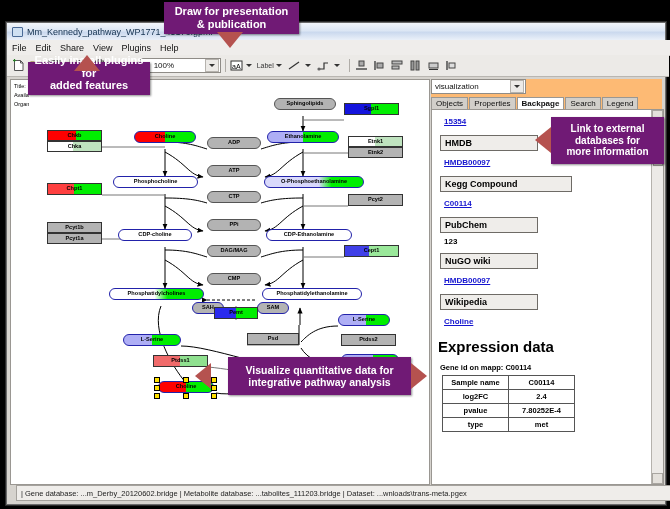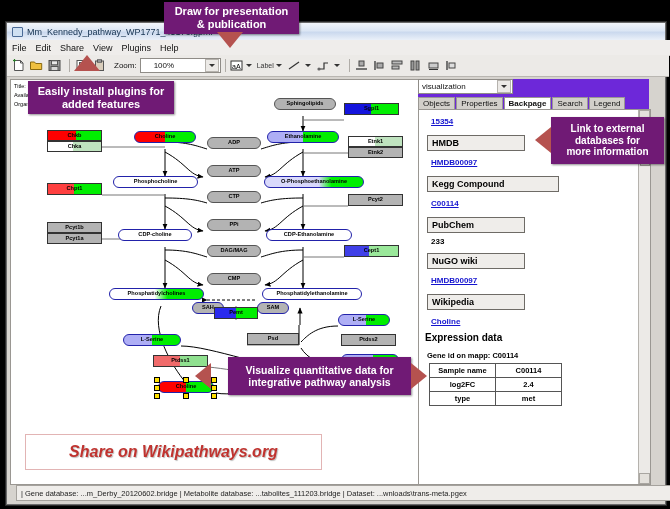--- a/index.html
+++ b/index.html
@@ -21,31 +21,31 @@
   .tb-btn{width:15px;height:15px;margin-right:3px;position:relative;display:inline-block;}
   .tb-sep{width:1px;height:13px;background:#b0ada8;margin:0 4px;}
   .zoomlbl{font-size:8px;color:#111;margin:0 3px 0 4px;}
   .zoomsel{width:66px;height:13px;background:#fff;border:1px solid #8f8c87;font-size:8px;color:#111;display:flex;align-items:center;padding-left:13px;position:relative;}
   .zoomsel .arw{position:absolute;right:1px;top:0;width:12px;height:11px;background:#eceae7;border:1px solid #b6b3ae;display:flex;align-items:center;justify-content:center;}
   .arwg{width:0;height:0;border-left:3px solid transparent;border-right:3px solid transparent;border-top:3px solid #333;}
   .dd{display:flex;align-items:center;margin-right:5px;}
   .ddlab{font-size:7px;color:#333;margin-right:2px;}
   
   .canvaswrap{position:absolute;left:3px;top:56px;width:418px;height:404px;background:#fff;border:1px solid #9a9792;overflow:hidden;}
-  .sidepanel{position:absolute;left:411px;top:56px;width:231px;height:404px;background:#6d28d9;}
+  .sidepanel{position:absolute;left:424px;top:56px;width:231px;height:404px;background:#fdba74;}
   .viswrap{position:absolute;left:0;top:0;width:90px;height:13px;background:#fff;border:1px solid #8f8c87;font-size:8px;display:flex;align-items:center;padding-left:3px;color:#111;}
   .viswrap .arw{position:absolute;right:1px;top:0;width:12px;height:11px;background:#eceae7;border:1px solid #b6b3ae;display:flex;align-items:center;justify-content:center;}
   .tabrow{position:absolute;left:0;top:16px;width:100%;height:14px;display:flex;align-items:flex-end;border-bottom:1px solid #9a9792;}
   .tab{font-size:8px;padding:1px 4px;background:#d2cfca;border:1px solid #9a9792;border-bottom:none;margin-right:1px;color:#111;}
   .tab.active{background:#fff;font-weight:bold;position:relative;top:1px;padding-bottom:2px;}
   .panelbody{position:absolute;left:0;top:30px;width:231px;height:374px;background:#fff;border:1px solid #9a9792;overflow:hidden;}
   .bp-h{margin:7px 0 0 8px;width:98px;background:#efedea;border:1px solid #6e6b66;font-size:9px;font-weight:bold;color:#000;padding:2px 4px;box-sizing:border-box;}
   .bp-l{margin:4px 0 0 12px;font-size:8px;color:#1414cf;text-decoration:underline;font-weight:bold;display:inline-block;cursor:pointer;}
   .bp-t{margin:4px 0 0 12px;font-size:8px;color:#000;font-weight:bold;}
-  .exp-h{margin:4px 0 0 6px;font-size:10px;font-weight:bold;color:#000;}
+  .exp-h{margin:10px 0 0 6px;font-size:15px;font-weight:bold;color:#000;}
   .gid{margin:8px 0 0 8px;font-size:7.5px;color:#000;font-weight:bold;}
   table.exp{margin:3px 0 0 10px;border-collapse:collapse;border:1px solid #555;}
   table.exp td{border:1px solid #555;font-size:7.5px;padding:2px 4px;text-align:center;color:#000;font-weight:bold;width:57px;}
   
   .statusbar{position:absolute;left:9px;bottom:3px;width:650px;height:14px;background:#efedea;border:1px solid #a5a29d;display:flex;align-items:center;padding-left:4px;}
   .statusbar span{font-size:7.5px;color:#222;}
   
   .vscroll{position:absolute;right:0;top:0;width:11px;height:100%;background:#eceae7;border-left:1px solid #b5b2ad;}
   .vsthumb{position:absolute;left:1px;top:14px;width:8px;height:40px;background:#cfccc7;border:1px solid #9a9792;}
   .vsbtn{position:absolute;left:0;width:11px;height:11px;background:#e4e1dc;border:1px solid #a9a6a1;box-sizing:border-box;}
@@ -293,23 +293,20 @@
     <div class="node gene" style="left:203px;top:227px;width:44px;height:12px;background:linear-gradient(to right,#2a2aee 0 50%,#00ee00 50% 100%);">Pemt</div>
     <div class="node gene" style="left:142px;top:275px;width:55px;height:12px;background:linear-gradient(to right,#f06a6a 0 50%,#8fe08f 50% 100%);">Ptdss1</div>
     <div class="node gene" style="left:333px;top:23px;width:55px;height:12px;background:linear-gradient(to right,#1414dd 0 50%,#00ee00 50% 100%);">Sgpl1</div>
     <div class="node gene" style="left:337px;top:56px;width:55px;height:11px;background:linear-gradient(to right,#fff 0 50%,#bfe3bf 50% 100%);">Etnk1</div>
     <div class="node gene" style="left:337px;top:67px;width:55px;height:11px;">Etnk2</div>
     <div class="node gene" style="left:337px;top:114px;width:55px;height:12px;">Pcyt2</div>
     <div class="node gene" style="left:333px;top:165px;width:55px;height:12px;background:linear-gradient(to right,#4040e8 0 45%,#9ae89a 45% 100%);">Cept1</div>
     <div class="node gene" style="left:236px;top:253px;width:52px;height:12px;">Psd</div>
     <div class="node gene" style="left:330px;top:254px;width:55px;height:12px;">Ptdss2</div>
 
-    <div class="sharebox" style="left:14px;top:354px;width:295px;height:34px;">
-      <span>Share on Wikipathways.org</span>
-    </div>
   </div>
 
   <div class="sidepanel">
     <div class="viswrap">
       <span>visualization</span>
       <span class="arw">
             <i class="arwg"></i>
           </span>
     </div>
     <div class="tabrow">
@@ -323,41 +320,45 @@
     <div class="panelbody">
       <div><a class="bp-l">15354</a></div>
 
       <div class="bp-h">HMDB</div>
       <div><a class="bp-l">HMDB00097</a></div>
 
       <div class="bp-h" style="width:132px">Kegg Compound</div>
       <div><a class="bp-l">C00114</a></div>
 
       <div class="bp-h">PubChem</div>
-      <div class="bp-t">233</div>
+      <div class="bp-t">123</div>
 
       <div class="bp-h">NuGO wiki</div>
       <div><a class="bp-l">HMDB00097</a></div>
 
       <div class="bp-h">Wikipedia</div>
       <div><a class="bp-l">Choline</a></div>
 
       <div class="exp-h">Expression data</div>
       <div class="gid">Gene id on mapp: C00114</div>
       <table class="exp">
         <tbody>
               <tr>
           <td>Sample name</td>
           <td>C00114</td>
         </tr>
         <tr>
           <td>log2FC</td>
           <td>2.4</td>
         </tr>
         <tr>
+          <td>pvalue</td>
+          <td>7.80252E-4</td>
+        </tr>
+        <tr>
           <td>type</td>
           <td>met</td>
         </tr>
       </tbody>
           </table>
       <div class="vscroll">
         <div class="vsbtn" style="top:0"></div>
         <div class="vsthumb"></div>
         <div class="vsbtn" style="bottom:0"></div>
       </div>
@@ -367,21 +368,21 @@
   <div class="statusbar">
     <span>| Gene database:  ...m_Derby_20120602.bridge | Metabolite database:  ...tabolites_111203.bridge | Dataset:  ...wnloads\trans-meta.pgex</span>
   </div>
  </div>
 
  <div class="callout" style="left:164px;top:2px;width:135px;height:32px;font-size:11px;">
    <div class="ctext">Draw for presentation<br>&amp; publication</div>
  </div>
  <div class="arrow-dn" style="left:217px;top:32px;"></div>
 
- <div class="callout" style="left:28px;top:81px;width:146px;height:33px;font-size:11px;">
+ <div class="callout" style="left:28px;top:62px;width:122px;height:33px;font-size:11px;align-items:flex-end;">
    <div class="ctext">Easily install plugins for<br>added features</div>
  </div>
  <div class="arrow-up" style="left:74px;top:55px;"></div>
 
  <div class="callout" style="left:551px;top:117px;width:113px;height:47px;font-size:10px;">
    <div class="ctext">Link  to external<br>databases  for<br>more information</div>
  </div>
  <div class="arrow-lf" style="left:535px;top:127px;"></div>
 
  <div class="callout" style="left:228px;top:357px;width:183px;height:38px;font-size:10.5px;">

